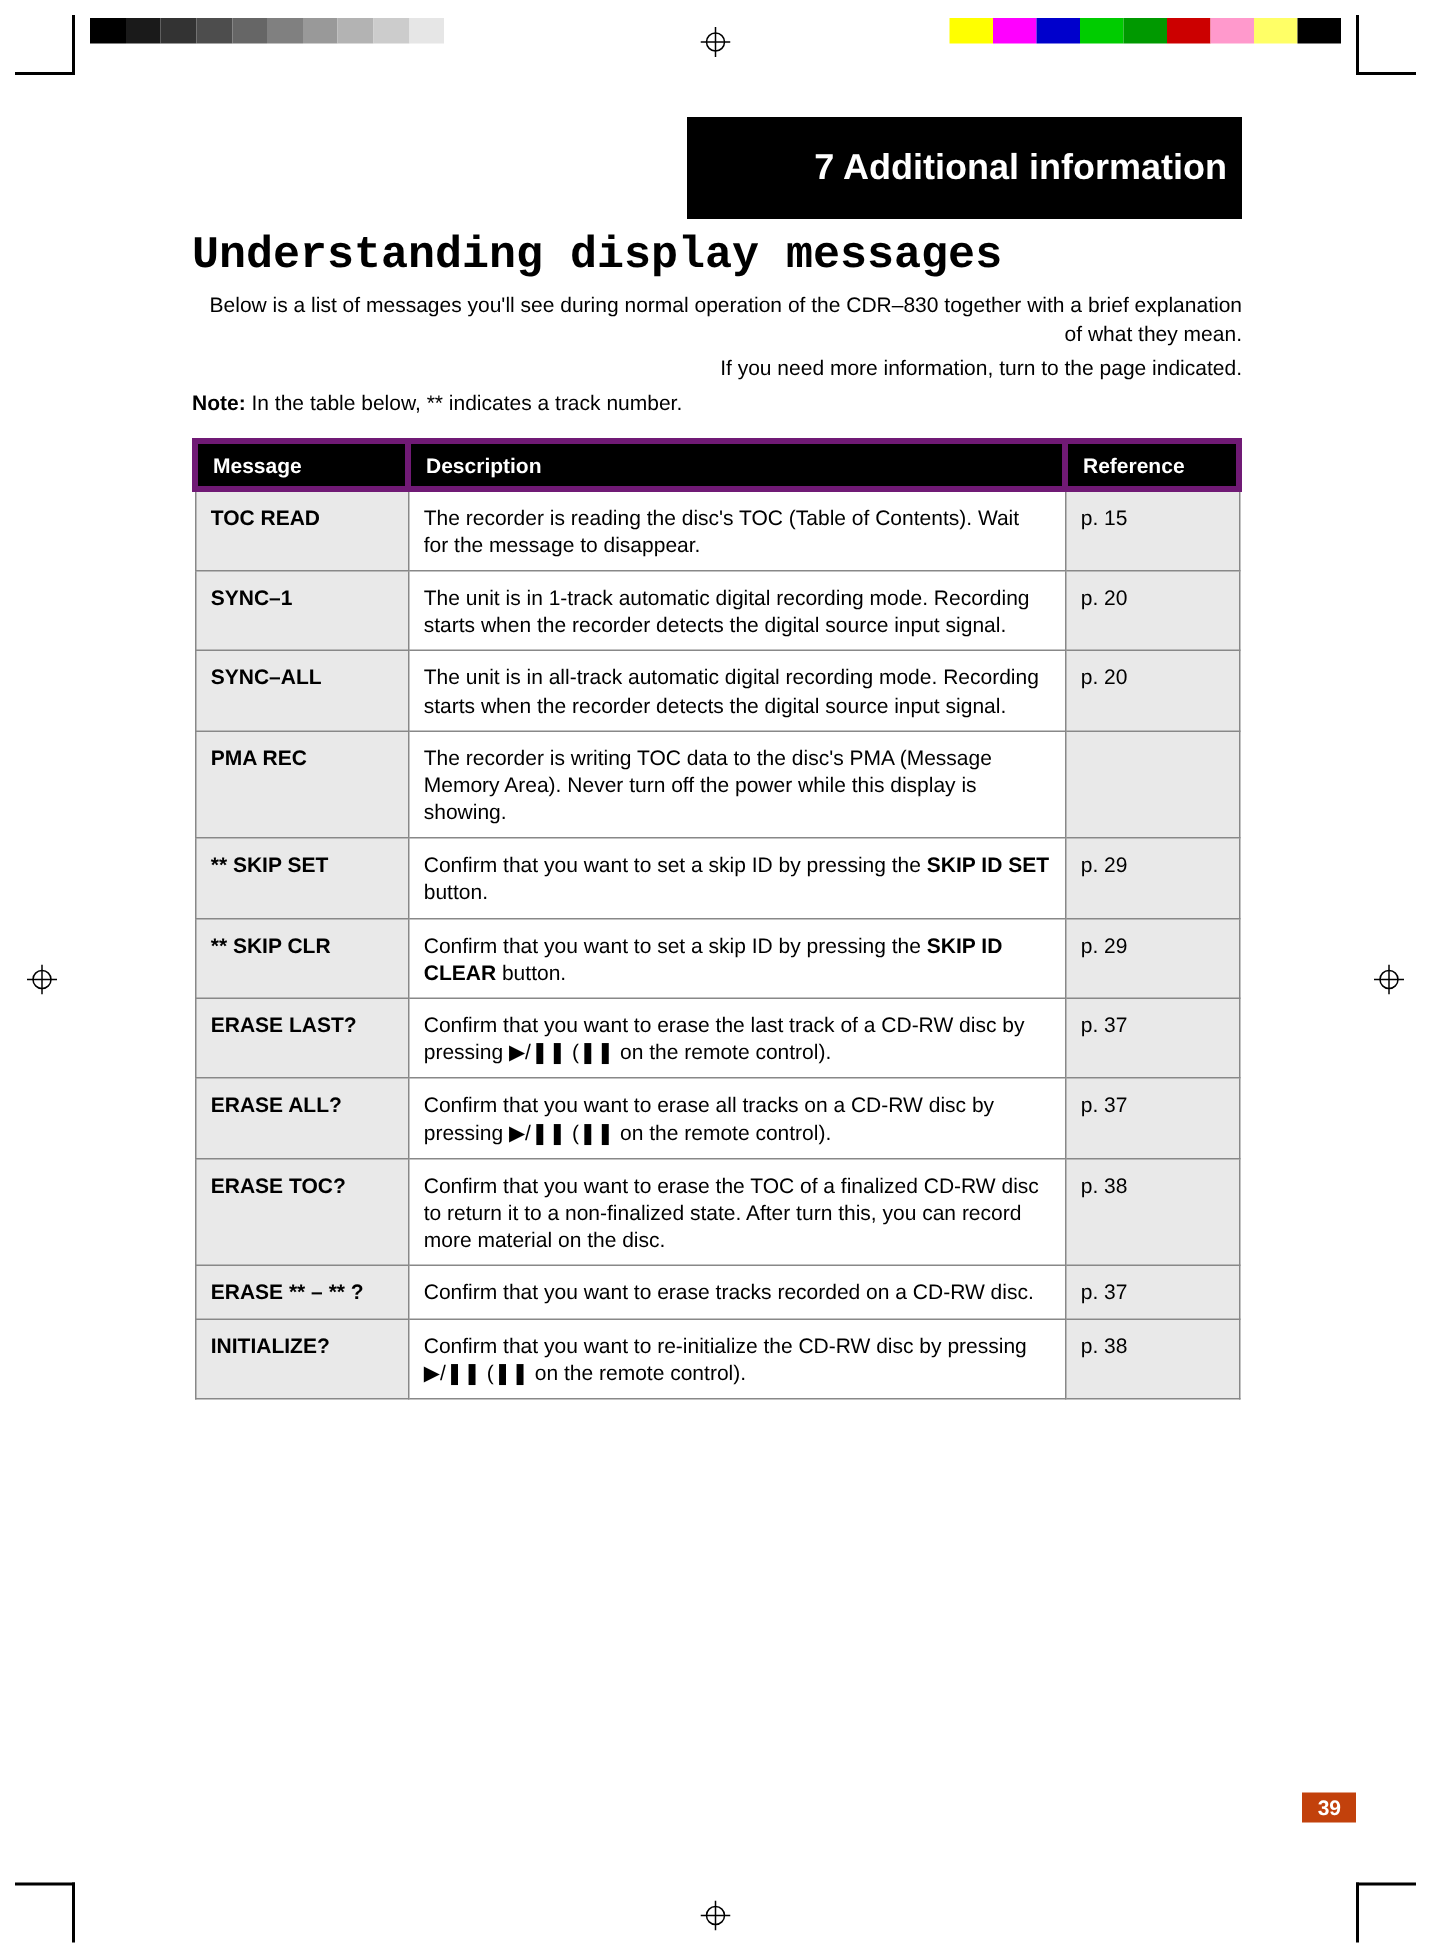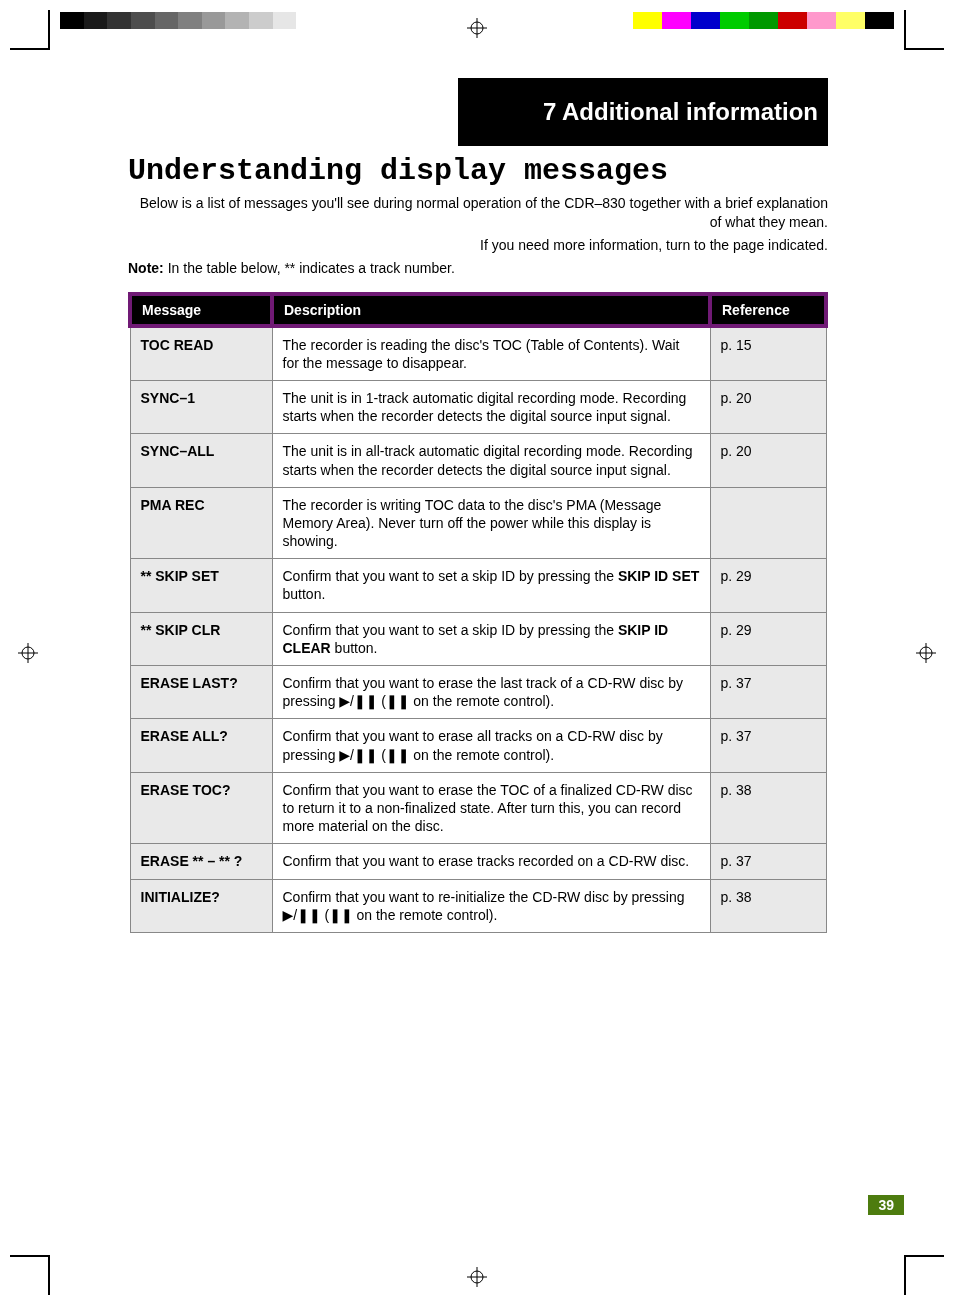--- a/index.html
+++ b/index.html
@@ -28,21 +28,21 @@
 .note-line b{font-weight:bold;}
 table{width:100%;border-collapse:collapse;font-size:14px;}
 thead th{background:#000;color:#fff;text-align:left;font-weight:bold;padding:6px 10px;border:4px solid #701a75;}
 thead th.ref{text-align:left;width:92px;}
 thead th.msg{width:118px;}
 tbody td{padding:8px 10px;border:1px solid #888;vertical-align:top;background:#e9e9e9;line-height:1.3;}
 tbody td.msg{font-weight:bold;background:#e9e9e9;}
 tbody td.desc{background:#fff;}
 tbody td.ref{background:#e9e9e9;white-space:nowrap;}
 .desc b{font-weight:bold;}
-.page-number{position:absolute;right:50px;bottom:90px;background:#4d7c0f;color:#fff;font-family:"Arial Narrow","Helvetica Condensed",sans-serif;font-weight:bold;font-size:14px;padding:2px 10px;}
+.page-number{position:absolute;right:50px;bottom:90px;background:#c2410c;color:#fff;font-family:"Arial Narrow","Helvetica Condensed",sans-serif;font-weight:bold;font-size:14px;padding:2px 10px;}
 </style>
 </head>
 <body>
 
 <div class="page">
   <div class="crop-tl"></div>
   <div class="crop-tr"></div>
   <div class="crop-bl"></div>
   <div class="crop-br"></div>
 

